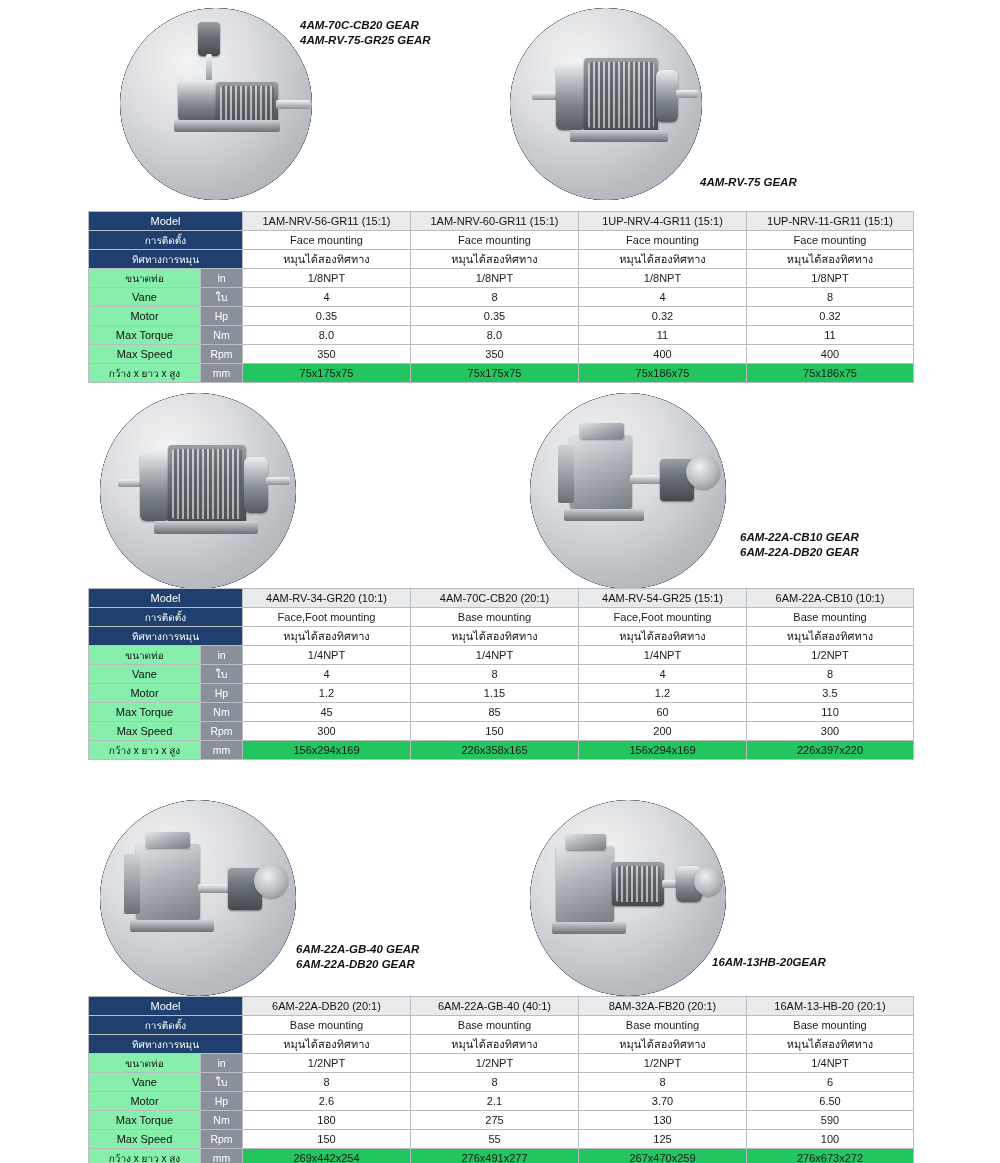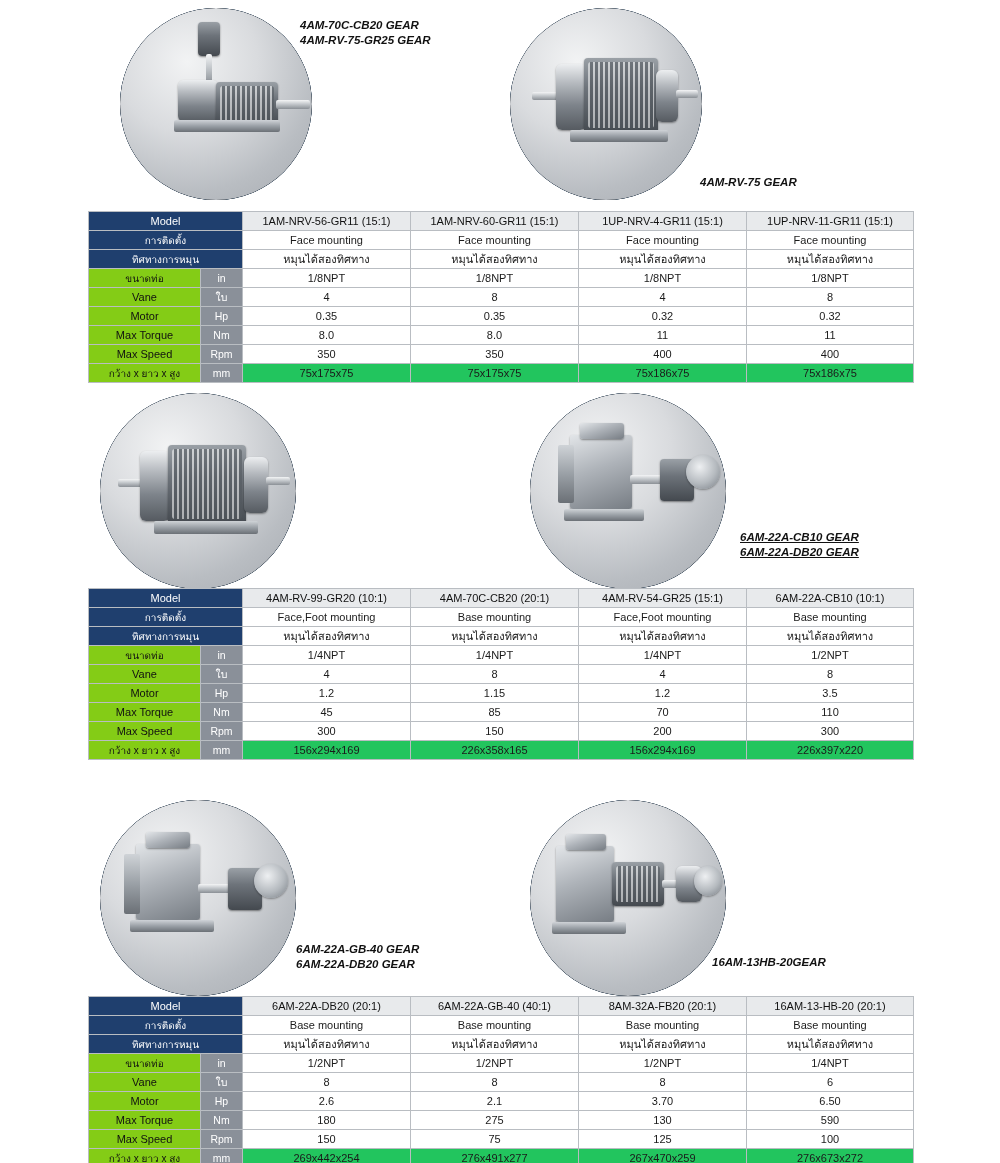--- a/index.html
+++ b/index.html
@@ -115,21 +115,21 @@
     font-weight: bold;
     font-size: 11px;
   }
   .hdr-model {
     background: #e8eaec;
     color: #111;
     font-weight: bold;
     font-size: 11px;
   }
   .row-label {
-    background: #84cc16;
+    background: #86efac;
     color: #111;
     font-weight: bold;
     text-align: left;
     padding-left: 6px;
     font-size: 11px;
   }
   .row-unit {
     background: #8a9099;
     color: #ffffff;
     font-weight: bold;
@@ -289,38 +289,38 @@
         <div class="flange" style="left:156px; top:62px; width:34px; height:34px;"></div>
         <div class="plate" style="left:34px; top:116px; width:80px; height:12px;"></div>
       </div>
     </div>
 
     <div class="caption" style="left:300px; top:538px; transform:translateY(-538px); top:171px;">
       <div>4AM-70C-CB20 GEAR</div>
       <div>4AM-RV-75-GR25 GEAR</div>
     </div>
 
-    <div class="caption" style="left:740px; top:145px;text-decoration:underline;">
+    <div class="caption" style="left:740px; top:145px;">
       <div>6AM-22A-CB10 GEAR</div>
       <div>6AM-22A-DB20 GEAR</div>
     </div>
 
     <table class="spec" style="left:88px; top:203px; width:825px;">
       <colgroup>
         <col style="width:112px">
           <col style="width:42px">
         <col style="width:168px">
           <col style="width:168px">
           <col style="width:168px">
           <col style="width:167px">
       </colgroup>
       <tbody>
         <tr>
           <th class="hdr-label" colspan="2">Model</th>
-          <th class="hdr-model">4AM-RV-99-GR20 (10:1)</th>
+          <th class="hdr-model">4AM-RV-34-GR20 (10:1)</th>
           <th class="hdr-model">4AM-70C-CB20 (20:1)</th>
           <th class="hdr-model">4AM-RV-54-GR25 (15:1)</th>
           <th class="hdr-model">6AM-22A-CB10 (10:1)</th>
         </tr>
         <tr>
           <td class="hdr-label thai" colspan="2">การติดตั้ง</td>
           <td class="val">Face,Foot mounting</td>
           <td class="val">Base mounting</td>
           <td class="val">Face,Foot mounting</td>
           <td class="val">Base mounting</td>
@@ -354,21 +354,21 @@
           <td class="val">1.2</td>
           <td class="val">1.15</td>
           <td class="val">1.2</td>
           <td class="val">3.5</td>
         </tr>
         <tr>
           <td class="row-label">Max Torque</td>
           <td class="row-unit">Nm</td>
           <td class="val">45</td>
           <td class="val">85</td>
-          <td class="val">70</td>
+          <td class="val">60</td>
           <td class="val">110</td>
         </tr>
         <tr>
           <td class="row-label">Max Speed</td>
           <td class="row-unit">Rpm</td>
           <td class="val">300</td>
           <td class="val">150</td>
           <td class="val">200</td>
           <td class="val">300</td>
         </tr>
@@ -480,21 +480,21 @@
           <td class="row-unit">Nm</td>
           <td class="val">180</td>
           <td class="val">275</td>
           <td class="val">130</td>
           <td class="val">590</td>
         </tr>
         <tr>
           <td class="row-label">Max Speed</td>
           <td class="row-unit">Rpm</td>
           <td class="val">150</td>
-          <td class="val">75</td>
+          <td class="val">55</td>
           <td class="val">125</td>
           <td class="val">100</td>
         </tr>
         <tr>
           <td class="row-label thai">กว้าง x ยาว x สูง</td>
           <td class="row-unit">mm</td>
           <td class="val shade">269x442x254</td>
           <td class="val shade">276x491x277</td>
           <td class="val shade">267x470x259</td>
           <td class="val shade">276x673x272</td>

